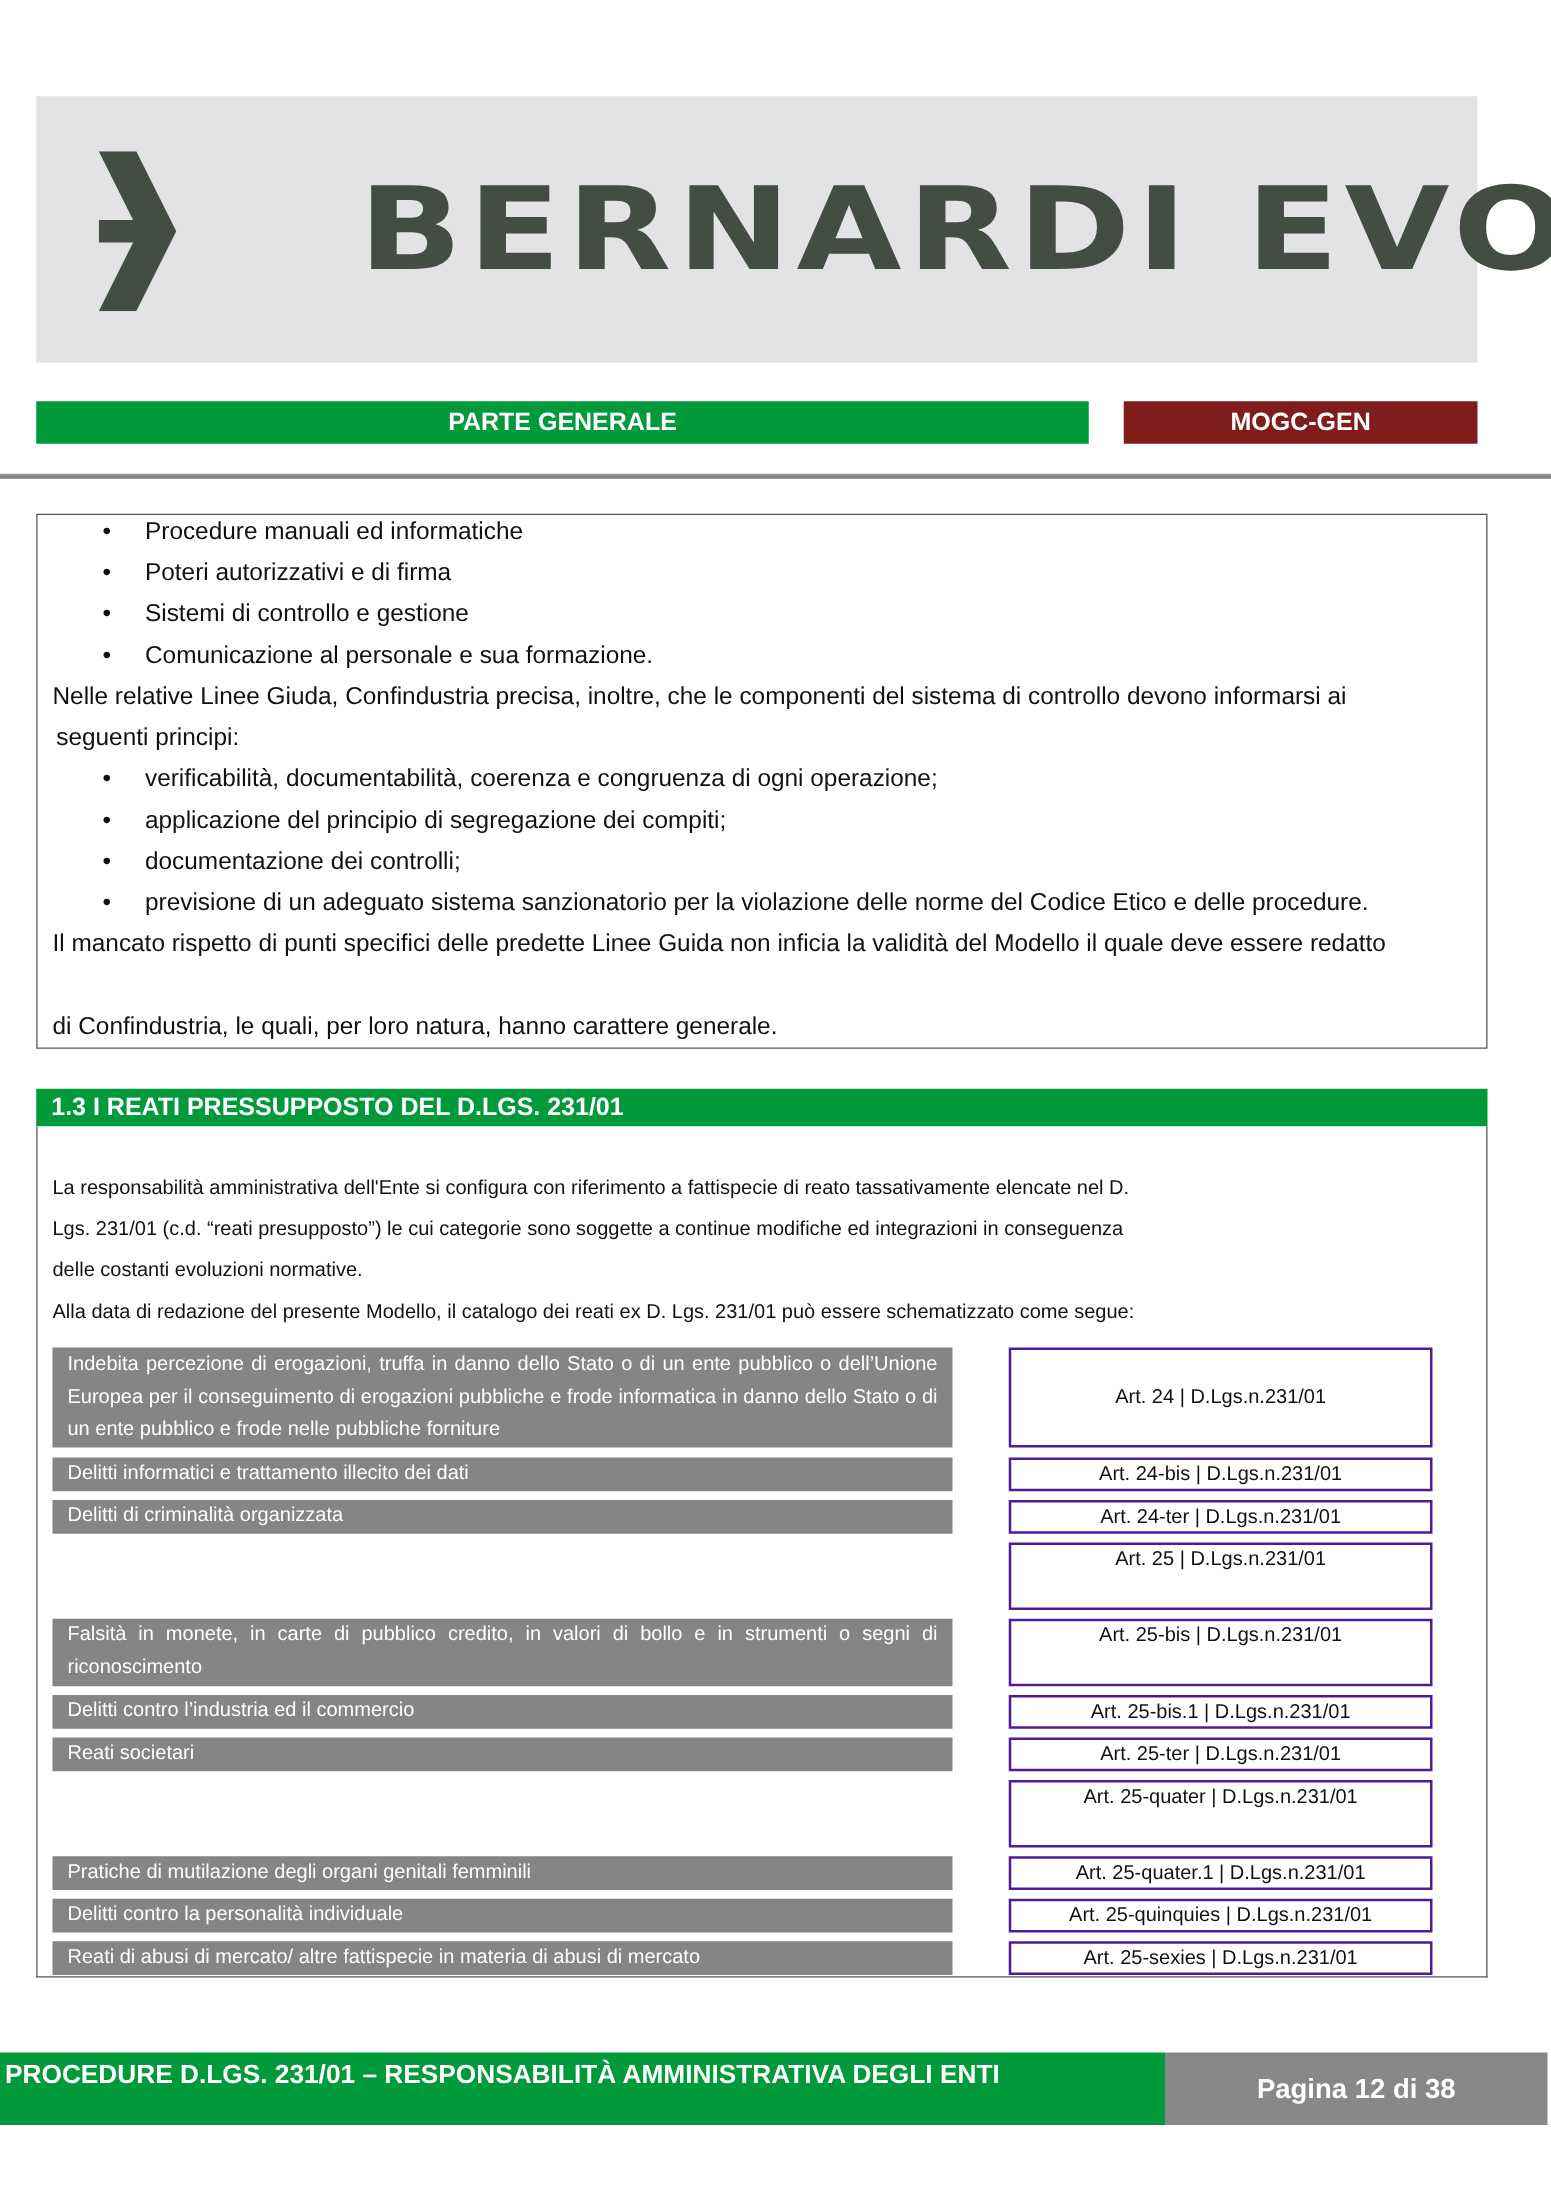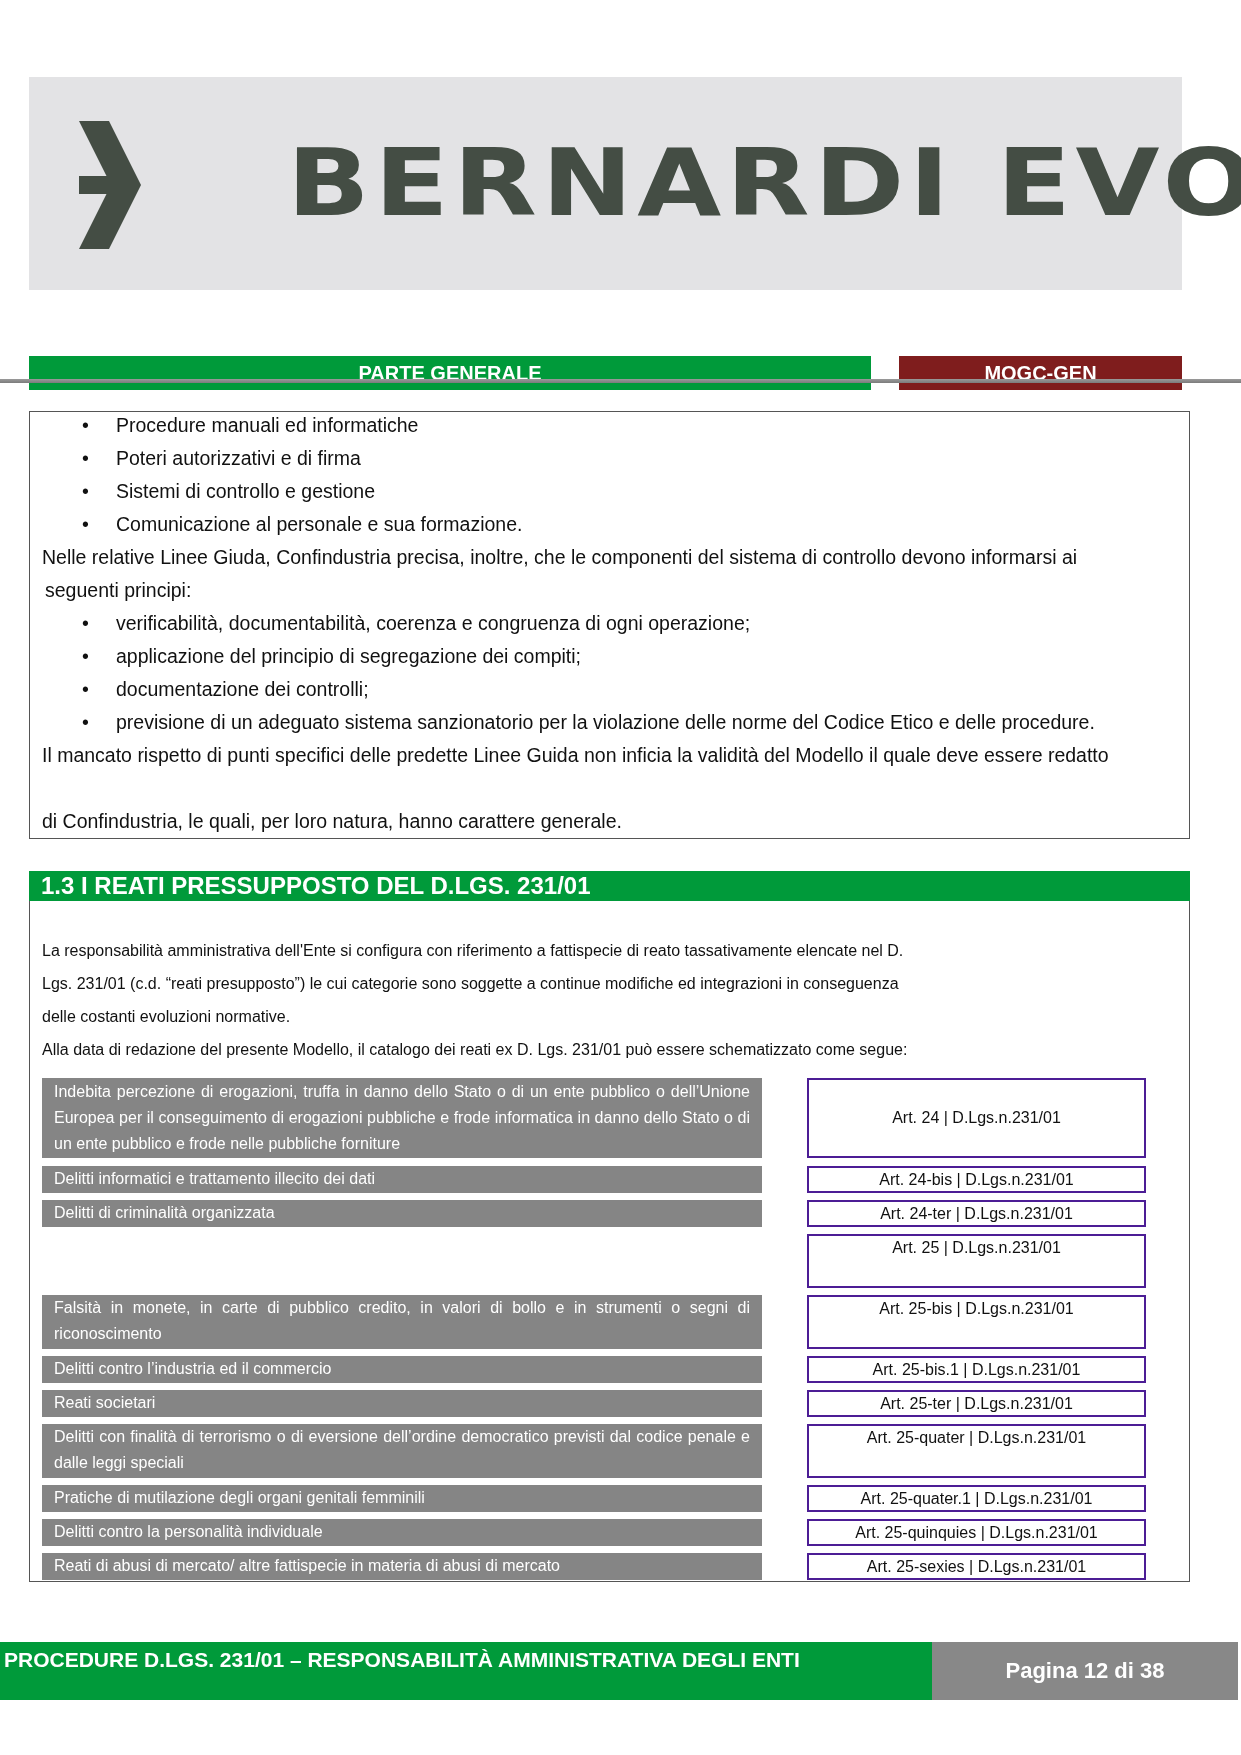--- a/index.html
+++ b/index.html
@@ -5,33 +5,33 @@
   html, body { margin: 0; padding: 0; background: #ffffff; }
   body { width: 1241px; height: 1755px; position: relative; overflow: hidden;
          font-family: "Liberation Sans", sans-serif; color: #111; }
 
   .logo-band { position: absolute; left: 29px; top: 77px; width: 1153px; height: 213px; background: #e3e3e5; }
   .logo-mark { position: absolute; left: 50px; top: 44px; width: 170px; height: 128px; }
   .logo-text { position: absolute; left: 258px; top: 52px; font-family: "DejaVu Sans", sans-serif; font-weight: bold;
                font-size: 92px; letter-spacing: 4px; color: #444d44; line-height: 110px; transform: scaleX(1.18); transform-origin: left center; }
 
   .band { position: absolute; top: 321px; height: 34px; color: #fff; font-size: 20px; font-weight: bold;
-          display: flex; align-items: center; justify-content: center; margin-top: 35px; }
+          display: flex; align-items: center; justify-content: center; }
   .band.green { left: 29px; width: 842px; background: #009a3a; }
   .band.grey { left: 899px; width: 283px; background: #7f1d1d; }
 
   .rule { position: absolute; left: 0; top: 379px; width: 1241px; height: 4px; background: linear-gradient(#9a9a9a,#7c7c7c); }
 
   .box1 { position: absolute; left: 29px; top: 411px; width: 1159px; height: 426px; border: 1.5px solid #555; }
   .line { position: absolute; left: 12px; font-size: 19.5px; white-space: nowrap; line-height: 26px; }
   .bullet { position: absolute; left: 52px; font-size: 19.5px; line-height: 26px; }
   .btext { position: absolute; left: 86px; font-size: 19.5px; white-space: nowrap; line-height: 26px; }
 
   .sec-head { position: absolute; left: 29px; top: 871px; width: 1161px; height: 30px; background: #009a3a; color: #fff;
-              font-size: 24px; font-weight: bold; line-height: 30px; padding-left: 12px; box-sizing: border-box; }
+              font-size: 20px; font-weight: bold; line-height: 30px; padding-left: 12px; box-sizing: border-box; }
   .box2 { position: absolute; left: 29px; top: 901px; width: 1159px; height: 680px; border: 1.5px solid #555; border-top: none; }
   .p2 { position: absolute; left: 12px; font-size: 16px; white-space: nowrap; line-height: 26px; }
 
   .crime { position: absolute; left: 12px; width: 720px; background: #858585; color: #fff; font-size: 16px; line-height: 26px;
            padding: 0 12px; box-sizing: border-box; text-align: justify; }
   .art { position: absolute; left: 777px; width: 339px; border: 2px solid #4c1d95; background: #fff; box-sizing: border-box;
          font-size: 16px; text-align: center; color: #111; }
 
   .footer-left { position: absolute; left: 0; top: 1642px; width: 932px; height: 58px; background: #009a3a; color: #fff;
                  font-size: 21px; font-weight: bold; padding: 6px 0 0 4px; box-sizing: border-box; white-space: nowrap; }
@@ -103,21 +103,20 @@
 
   <div class="crime" style="top:394px;height:54px">Falsità in monete, in carte di pubblico credito, in valori di bollo e in strumenti o segni di riconoscimento</div>
   <div class="art" style="top:394px;height:54px;line-height:23px">Art. 25-bis | D.Lgs.n.231/01</div>
 
   <div class="crime" style="top:455px;height:27px">Delitti contro l’industria ed il commercio</div>
   <div class="art" style="top:455px;height:27px;line-height:23px">Art. 25-bis.1 | D.Lgs.n.231/01</div>
 
   <div class="crime" style="top:489px;height:27px">Reati societari</div>
   <div class="art" style="top:489px;height:27px;line-height:23px">Art. 25-ter | D.Lgs.n.231/01</div>
 
-  <div class="crime" style="top:523px;height:54px">Delitti con finalità di terrorismo o di eversione dell’ordine democratico previsti dal codice penale e dalle leggi speciali</div>
   <div class="art" style="top:523px;height:54px;line-height:23px">Art. 25-quater | D.Lgs.n.231/01</div>
 
   <div class="crime" style="top:584px;height:27px">Pratiche di mutilazione degli organi genitali femminili</div>
   <div class="art" style="top:584px;height:27px;line-height:23px">Art. 25-quater.1 | D.Lgs.n.231/01</div>
 
   <div class="crime" style="top:618px;height:27px">Delitti contro la personalità individuale</div>
   <div class="art" style="top:618px;height:27px;line-height:23px">Art. 25-quinquies | D.Lgs.n.231/01</div>
 
   <div class="crime" style="top:652px;height:27px">Reati di abusi di mercato/ altre fattispecie in materia di abusi di mercato</div>
   <div class="art" style="top:652px;height:27px;line-height:23px">Art. 25-sexies | D.Lgs.n.231/01</div>

